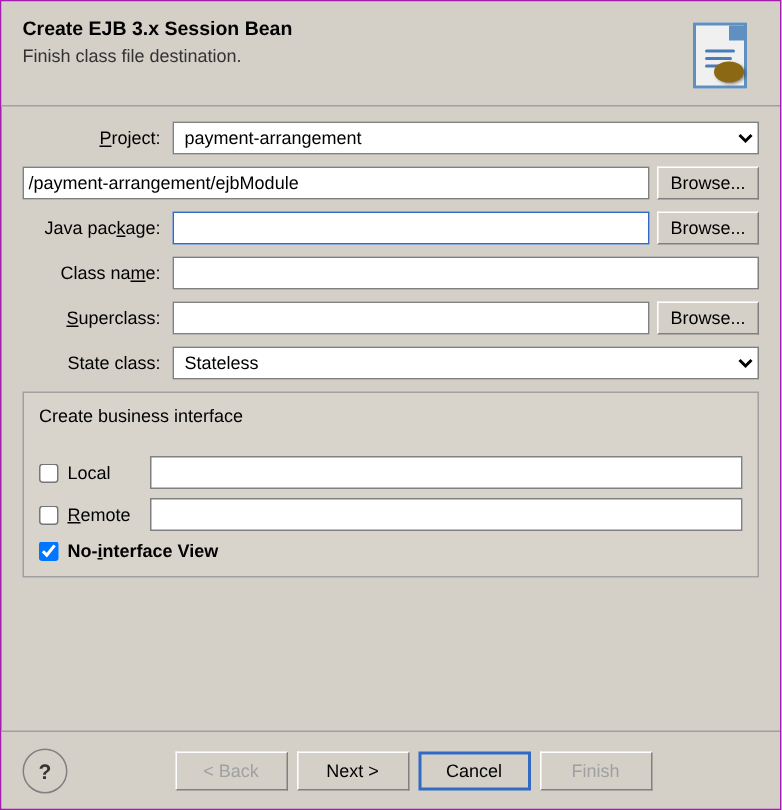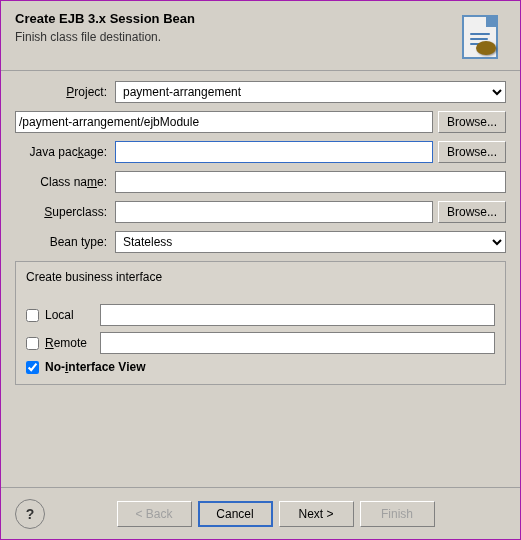--- a/index.html
+++ b/index.html
@@ -291,21 +291,21 @@
       <input type="text" class="form-input" style="">
     </div>
 
     <div class="form-row">
       <label class="form-label"><u>S</u>uperclass:</label>
       <input type="text" class="form-input" style="">
       <button class="btn-browse">Browse...</button>
     </div>
 
     <div class="form-row state-type-row">
-      <label class="form-label">Bean type:</label>
+      <label class="form-label">State class:</label>
       <div class="combo-wrapper">
         <select class="combo-select">
           <option value="Stateless">Stateless</option>
           <option value="Stateful">Stateful</option>
           <option value="Singleton">Singleton</option>
         </select>
       </div>
     </div>
 
     <div class="business-group">
@@ -329,18 +329,18 @@
       </div>
     </div>
   </div>
 
   <div class="footer">
     <div class="footer-help">
       <span>?</span>
     </div>
     <div class="footer-buttons">
       <button class="btn-footer" disabled="">&lt; Back</button>
+      <button class="btn-footer">Next &gt;</button>
       <button class="btn-footer btn-footer-active">Cancel</button>
-      <button class="btn-footer">Next &gt;</button>
       <button class="btn-footer" disabled="">Finish</button>
     </div>
   </div>
 </div>
 
 </body></html>

